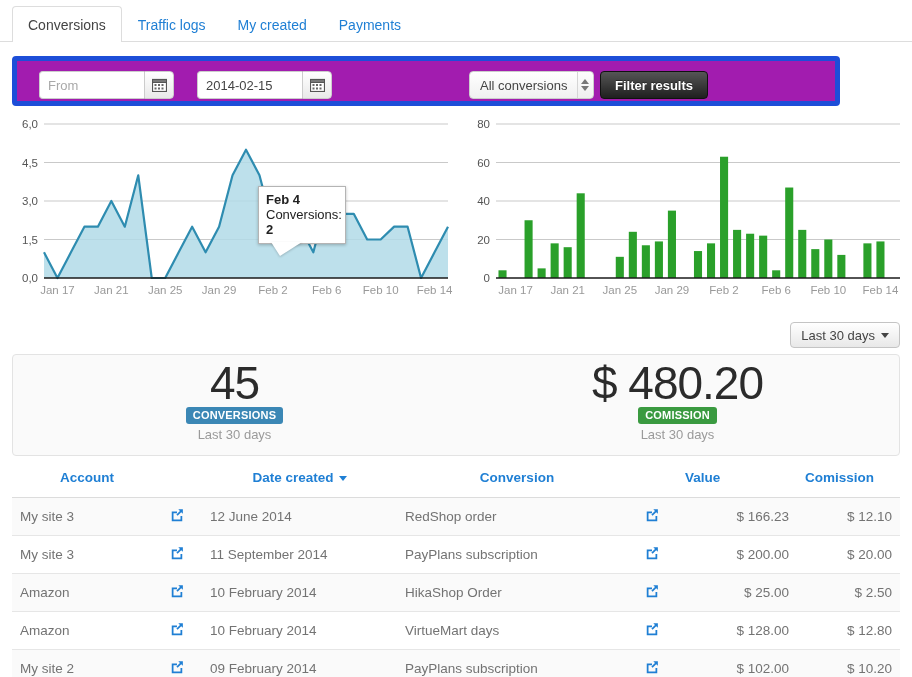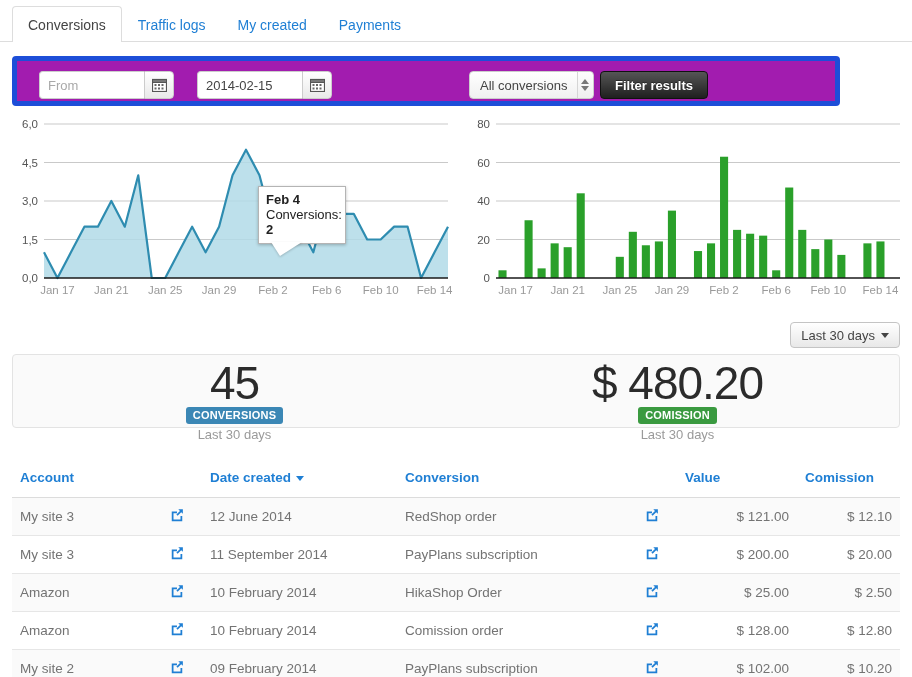--- a/index.html
+++ b/index.html
@@ -144,21 +144,21 @@
     border: 1px solid #c4c4c4; border-radius: 4px;
     display: flex; align-items: center; gap: 6px;
     font-size: 13px; color: #444444;
     cursor: pointer;
   }
   .caret { width:0;height:0;border-left:4px solid transparent;border-right:4px solid transparent;border-top:5px solid #444; }
 
   
   .summary {
     position: absolute; left: 12px; top: 354px;
-    width: 888px; height: 74px;
+    width: 888px; height: 102px;
     background: #fafafa;
     border: 1px solid #e3e3e3;
     border-radius: 4px;
     display: flex;
   }
   .sum-cell { flex: 1; display: flex; flex-direction: column; align-items: center; padding-top: 2px; }
   .sum-num { font-size: 46px; color: #2b2b2b; line-height: 52px; font-weight: normal; letter-spacing: -1px; }
   .sum-num.money { font-size: 46px; }
   .badge {
     display: inline-block;
@@ -172,21 +172,21 @@
     text-transform: uppercase;
   }
   .sum-sub { color: #9a9a9a; font-size: 13px; margin-top: 3px; }
 
   
   .tbl { position: absolute; left: 12px; top: 466px; width: 888px; border-collapse: collapse; }
   .tbl th {
     color: #1f7fd4;
     font-size: 13.5px;
     font-weight: bold;
-    text-align: left;
+    text-align: center;
     padding: 4px 8px 12px 8px;
     border-bottom: 1px solid #dcdcdc;
     white-space: nowrap;
     cursor: pointer;
   }
   .tbl th.r { text-align: left; }
   .tbl td {
     padding: 10px 8px;
     font-size: 13.5px;
     color: #737373;
@@ -387,21 +387,21 @@
         <td><svg class="lnkico" viewBox="0 0 16 16">
             <path d="M2 4 h6 v2 H4 v7 h8 v-4 h2 v6 H2 Z" fill="#1f7fd4"></path>
             <path d="M9.5 1.5 h5.2 v5.2 l-1.9 -1.9 -4.1 4.1 -1.4 -1.4 4.1 -4.1 Z" fill="#1f7fd4"></path>
           </svg></td>
         <td>12 June 2014</td>
         <td>RedShop order</td>
         <td><svg class="lnkico" viewBox="0 0 16 16">
             <path d="M2 4 h6 v2 H4 v7 h8 v-4 h2 v6 H2 Z" fill="#1f7fd4"></path>
             <path d="M9.5 1.5 h5.2 v5.2 l-1.9 -1.9 -4.1 4.1 -1.4 -1.4 4.1 -4.1 Z" fill="#1f7fd4"></path>
           </svg></td>
-        <td class="r">$ 121.00</td>
+        <td class="r">$ 166.23</td>
         <td class="r">$ 12.10</td>
       </tr>
       <tr>
         <td>My site 3</td>
         <td><svg class="lnkico" viewBox="0 0 16 16">
             <path d="M2 4 h6 v2 H4 v7 h8 v-4 h2 v6 H2 Z" fill="#1f7fd4"></path>
             <path d="M9.5 1.5 h5.2 v5.2 l-1.9 -1.9 -4.1 4.1 -1.4 -1.4 4.1 -4.1 Z" fill="#1f7fd4"></path>
           </svg></td>
         <td>11 September 2014</td>
         <td>PayPlans subscription</td>
@@ -427,21 +427,21 @@
         <td class="r">$ 25.00</td>
         <td class="r">$ 2.50</td>
       </tr>
       <tr>
         <td>Amazon</td>
         <td><svg class="lnkico" viewBox="0 0 16 16">
             <path d="M2 4 h6 v2 H4 v7 h8 v-4 h2 v6 H2 Z" fill="#1f7fd4"></path>
             <path d="M9.5 1.5 h5.2 v5.2 l-1.9 -1.9 -4.1 4.1 -1.4 -1.4 4.1 -4.1 Z" fill="#1f7fd4"></path>
           </svg></td>
         <td>10 February 2014</td>
-        <td>Comission order</td>
+        <td>VirtueMart days</td>
         <td><svg class="lnkico" viewBox="0 0 16 16">
             <path d="M2 4 h6 v2 H4 v7 h8 v-4 h2 v6 H2 Z" fill="#1f7fd4"></path>
             <path d="M9.5 1.5 h5.2 v5.2 l-1.9 -1.9 -4.1 4.1 -1.4 -1.4 4.1 -4.1 Z" fill="#1f7fd4"></path>
           </svg></td>
         <td class="r">$ 128.00</td>
         <td class="r">$ 12.80</td>
       </tr>
       <tr>
         <td>My site 2</td>
         <td><svg class="lnkico" viewBox="0 0 16 16">

